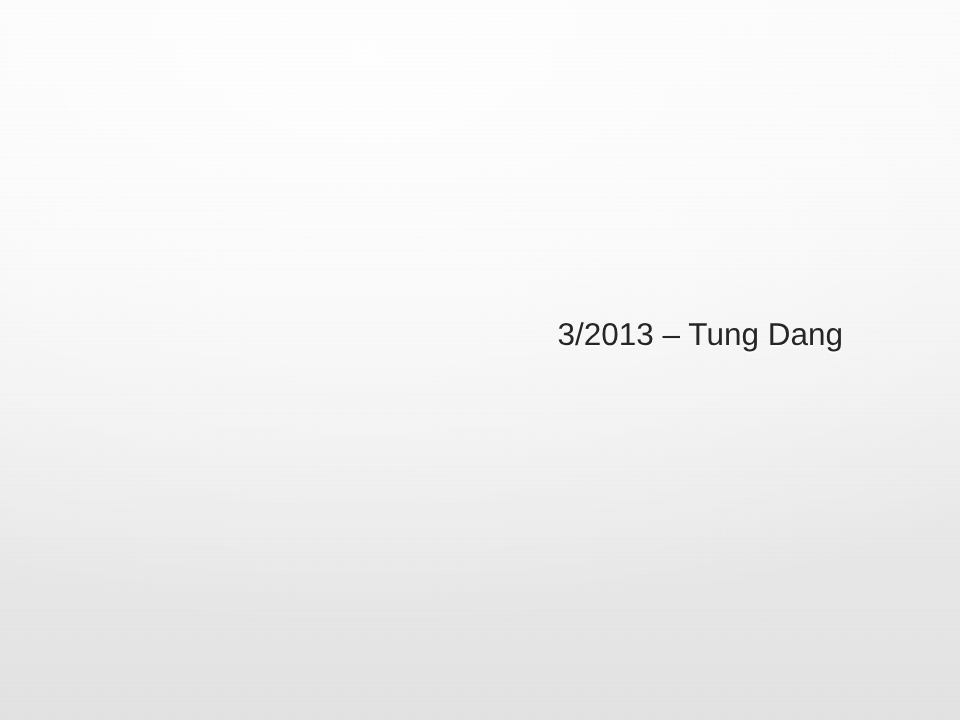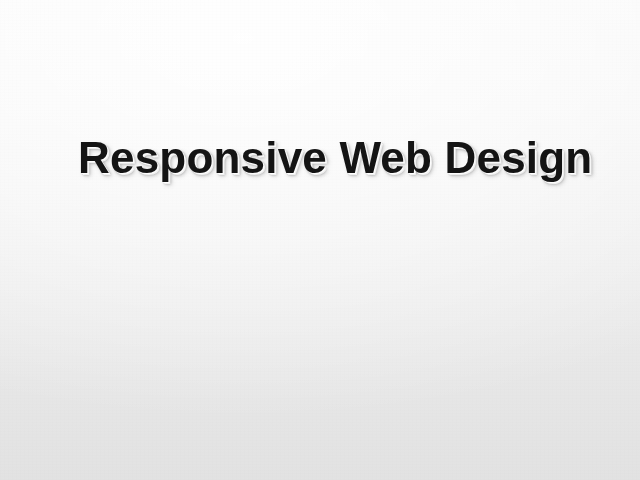--- a/index.html
+++ b/index.html
@@ -85,18 +85,16 @@
     text-shadow: 0 1px 0 rgba(255,255,255,0.6);
   }
 </style>
 </head>
 <body>
 
 <div class="slide">
 
   <div class="slide-texture"></div>
 
-  <div class="title-block">
-    <h1 class="slide-title">Responsive Web Design</h1>
-  </div>
 
+  <p class="slide-subtitle">3/2013 – Tung Dang</p>
 
 </div>
 
 </body></html>

